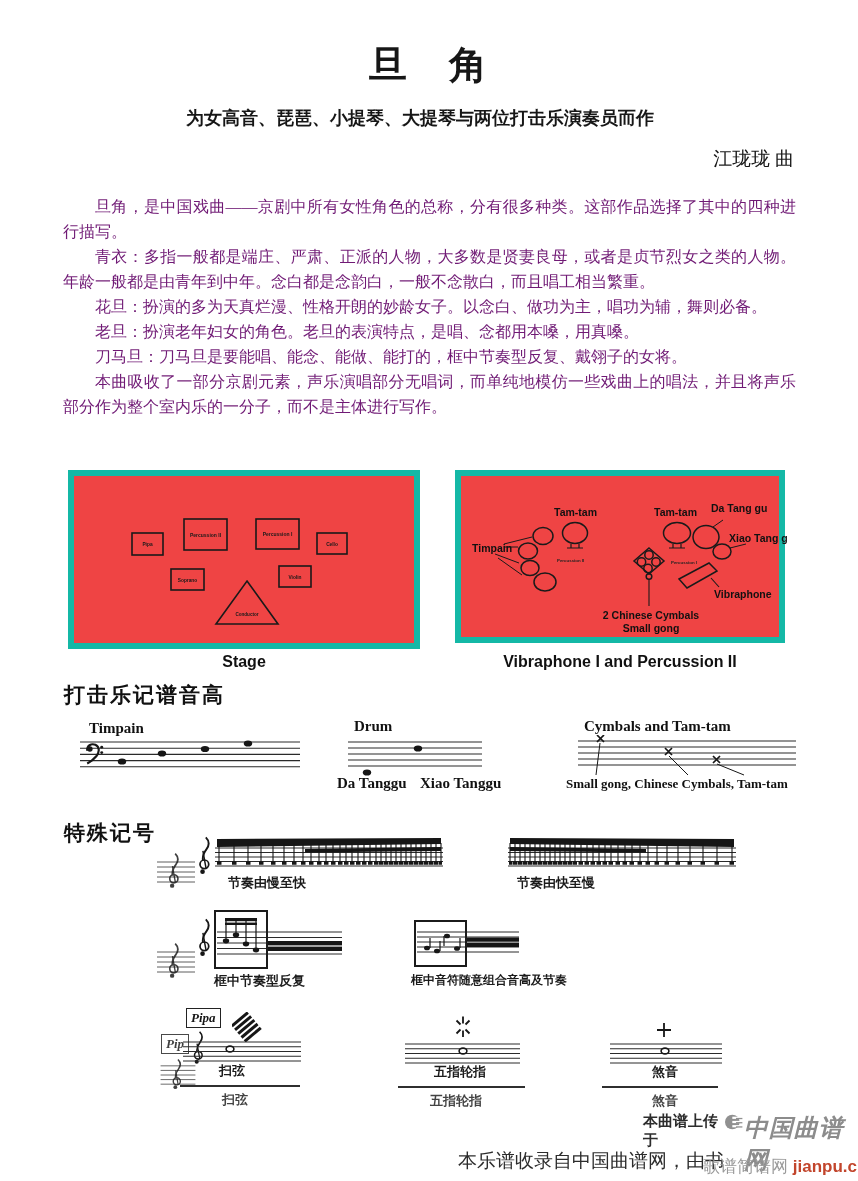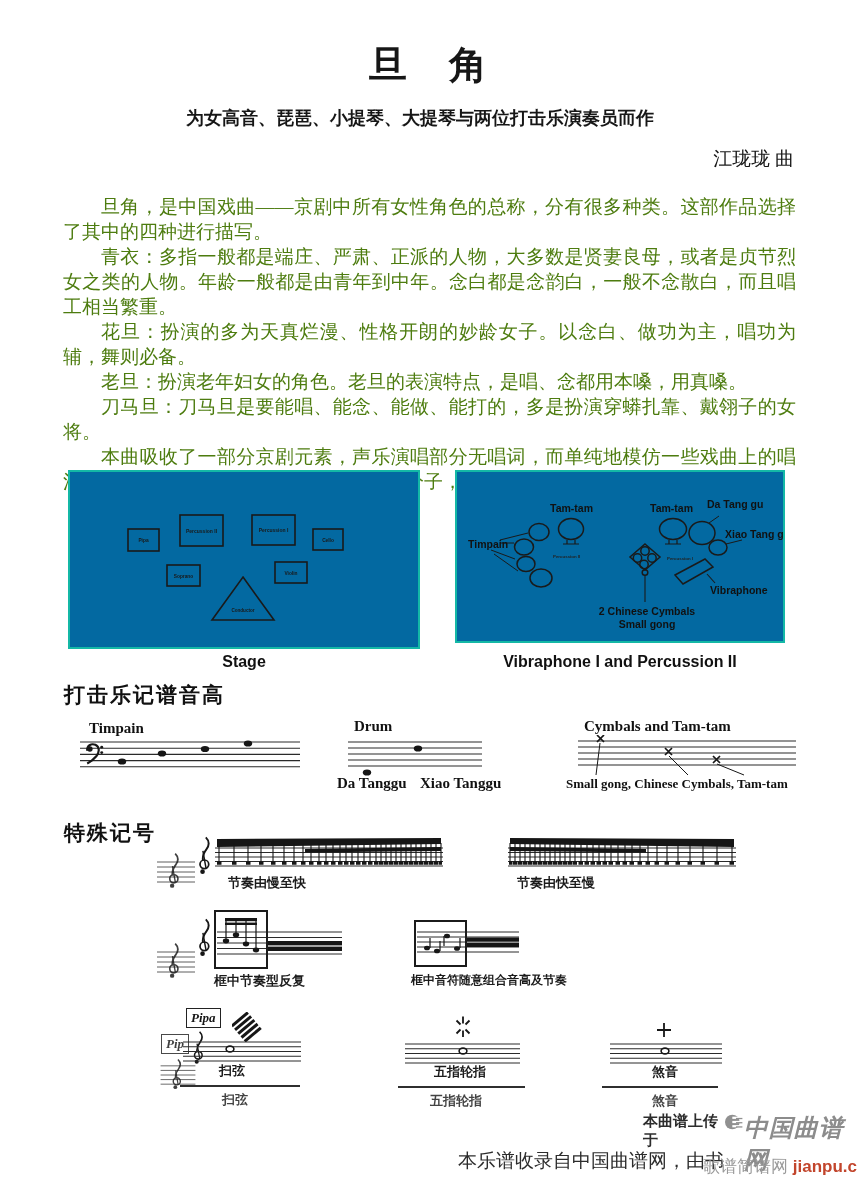--- a/index.html
+++ b/index.html
@@ -4,31 +4,31 @@
 <style>
   * { margin:0; padding:0; box-sizing:border-box; }
   html,body { background:#ffffff; }
   .page { position:relative; width:858px; height:1181px; background:#fff; overflow:hidden;
           font-family:"Liberation Serif","DejaVu Serif",serif; color:#161616; }
   .abs { position:absolute; }
   .center { text-align:center; }
   .title { font-size:38px; font-weight:bold; letter-spacing:2px; }
   .subtitle { font-size:18px; font-weight:600; }
   .composer { font-size:19px; }
-  .intro p { margin:0; text-indent:2em; text-align:justify; font-size:19px; line-height:25px; color:#4d7c0f; }
+  .intro p { margin:0; text-indent:2em; text-align:justify; font-size:16px; line-height:25px; color:#701a75; }
   .figcaption { font-family:"Liberation Sans","DejaVu Sans",sans-serif; font-weight:bold; font-size:16px; color:#111; }
   .heading { font-size:21px; font-weight:600; letter-spacing:2px; color:#111; }
   .enlabel { font-family:"Liberation Serif","DejaVu Serif",serif; font-weight:bold; font-size:15px; white-space:nowrap; color:#111; }
   .figlabel { font-family:"Liberation Sans","DejaVu Sans",sans-serif; font-weight:bold; font-size:13px; white-space:nowrap; color:#1b1b1b; }
   .figlabel.small { font-size:12px; }
   .ghost { opacity:.82; }
   .ghostline { background:#2f2f2f; height:1.5px; }
   .tagbox { border:1.5px solid #222; font-style:italic; font-weight:bold; font-size:13px;
             padding:1px 4px; background:#fff; white-space:nowrap; }
-  .diagram-box { border:2px solid #14b8a6; background:#0369a1; }
+  .diagram-box { border:6px solid #14b8a6; background:#ef4444; }
   .footer-upload { display:flex; align-items:flex-start; 
                    font-family:"Liberation Sans","DejaVu Sans",sans-serif; }
   .footer-upload .prefix { font-size:15px; font-weight:bold; color:#2d2d2d; }
   .footer-upload .site { font-size:24px; font-weight:bold; font-style:italic; color:#8c8c8c; letter-spacing:1px; }
   .source-note { font-size:19px; color:#2c2c2c; font-family:"Liberation Sans","DejaVu Sans",sans-serif; white-space:nowrap; }
   .jianpu { font-family:"Liberation Sans","DejaVu Sans",sans-serif; font-size:17px; white-space:nowrap; }
   .jianpu .site { color:#9a9a9a; }
   .jianpu .domain { color:#c2452c; font-weight:600; }
   svg text { font-family:"Liberation Sans","DejaVu Sans",sans-serif; }
 </style>
@@ -61,21 +61,21 @@
 
   <div class="abs center title" style="left:0;top:40px;width:858px">旦　角</div>
   <div class="abs center subtitle" style="left:0;top:106px;width:840px">为女高音、琵琶、小提琴、大提琴与两位打击乐演奏员而作</div>
   <div class="abs composer" style="right:64px;top:146px">江珑珑  曲</div>
 
   <div class="abs intro" style="left:63px;top:194px;width:733px">
     <p>旦角，是中国戏曲——京剧中所有女性角色的总称，分有很多种类。这部作品选择了其中的四种进行描写。</p>
     <p>青衣：多指一般都是端庄、严肃、正派的人物，大多数是贤妻良母，或者是贞节烈女之类的人物。年龄一般都是由青年到中年。念白都是念韵白，一般不念散白，而且唱工相当繁重。</p>
     <p>花旦：扮演的多为天真烂漫、性格开朗的妙龄女子。以念白、做功为主，唱功为辅，舞则必备。</p>
     <p>老旦：扮演老年妇女的角色。老旦的表演特点，是唱、念都用本嗓，用真嗓。</p>
-    <p>刀马旦：刀马旦是要能唱、能念、能做、能打的，多是扮演穿蟒扎靠、戴翎子的女将。</p>
+    <p>刀马旦：刀马旦是要能唱、能念、能做、能打的，框中节奏型反复、戴翎子的女将。</p>
     <p>本曲吸收了一部分京剧元素，声乐演唱部分无唱词，而单纯地模仿一些戏曲上的唱法，并且将声乐部分作为整个室内乐的一分子，而不是主体进行写作。</p>
   </div>
 
   <div class="abs diagram-box" style="left:68px;top:470px;width:352px;height:179px">
     <svg width="348" height="175" viewBox="0 0 348 175">
       <g fill="none" stroke="#1a1a1a" stroke-width="1.6">
         <rect x="58" y="57" width="31" height="22"></rect>
         <rect x="110" y="43" width="43" height="31"></rect>
         <rect x="182" y="43" width="43" height="30"></rect>
         <rect x="243" y="57" width="30" height="21"></rect>

